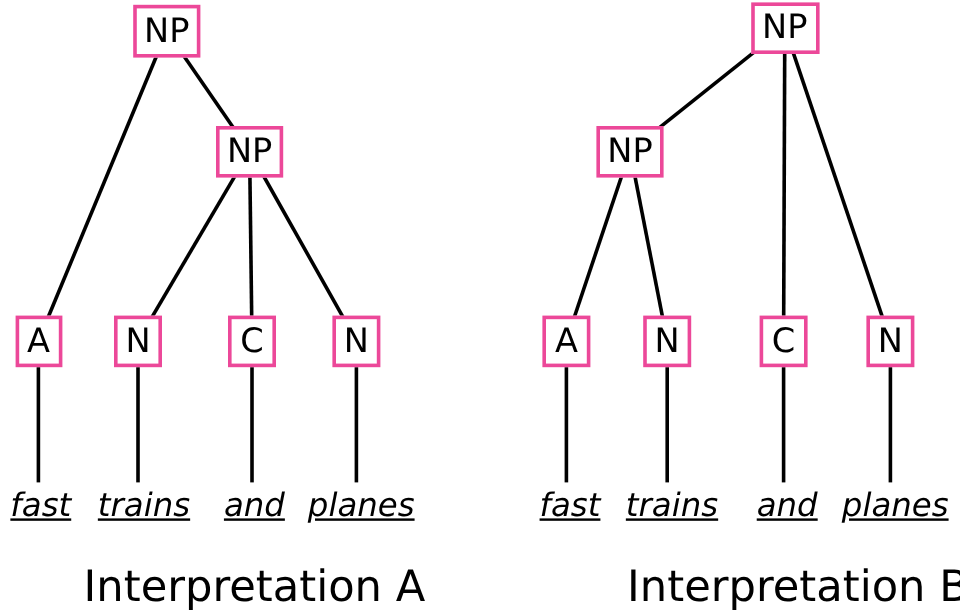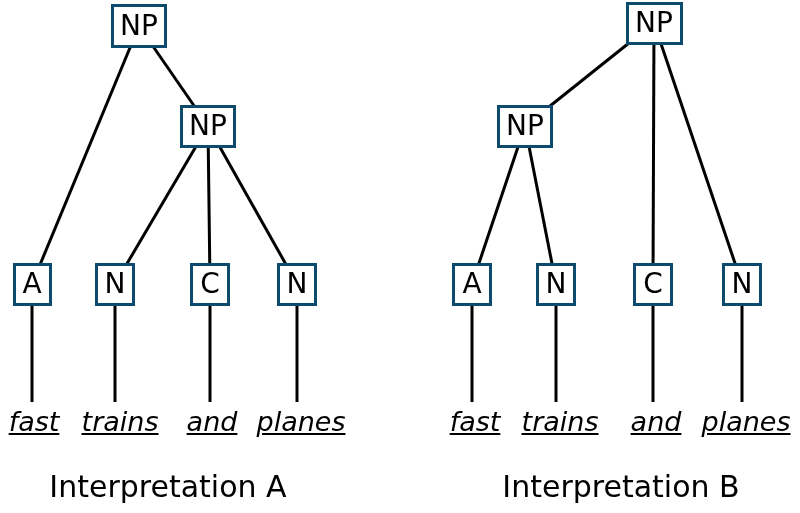--- a/index.html
+++ b/index.html
@@ -19,45 +19,46 @@
     position: absolute;
     left: 0;
     top: 0;
     width: 800px;
     height: 513px;
   }
   .node {
     position: absolute;
     box-sizing: border-box;
     background: #ffffff;
-    border: 3px solid #0c4a6e;
+    border: 3px solid #ec4899;
     display: flex;
     align-items: center;
     justify-content: center;
     font-size: 28px;
     color: #000000;
     line-height: 1;
   }
   .word {
     position: absolute;
     transform: translateX(-50%);
     font-style: italic;
     font-size: 27px;
     color: #000000;
     white-space: nowrap;
     line-height: 1;
     text-decoration: underline;
   }
   .caption {
     position: absolute;
     transform: translateX(-50%);
-    font-size: 30px;
+    font-size: 36px;
     color: #000000;
     white-space: nowrap;
     line-height: 1;
+    margin-left: 44px;
   }
 </style>
 </head>
 <body>
 
 <div id="stage">
   <svg id="edges-svg" xmlns="http://www.w3.org/2000/svg" viewBox="0 0 800 513">
       <line x1="139" y1="26" x2="32" y2="284" stroke="#000000" stroke-width="3"></line>
       <line x1="139" y1="26" x2="208" y2="126" stroke="#000000" stroke-width="3"></line>
       <line x1="208" y1="126" x2="115" y2="284" stroke="#000000" stroke-width="3"></line>

